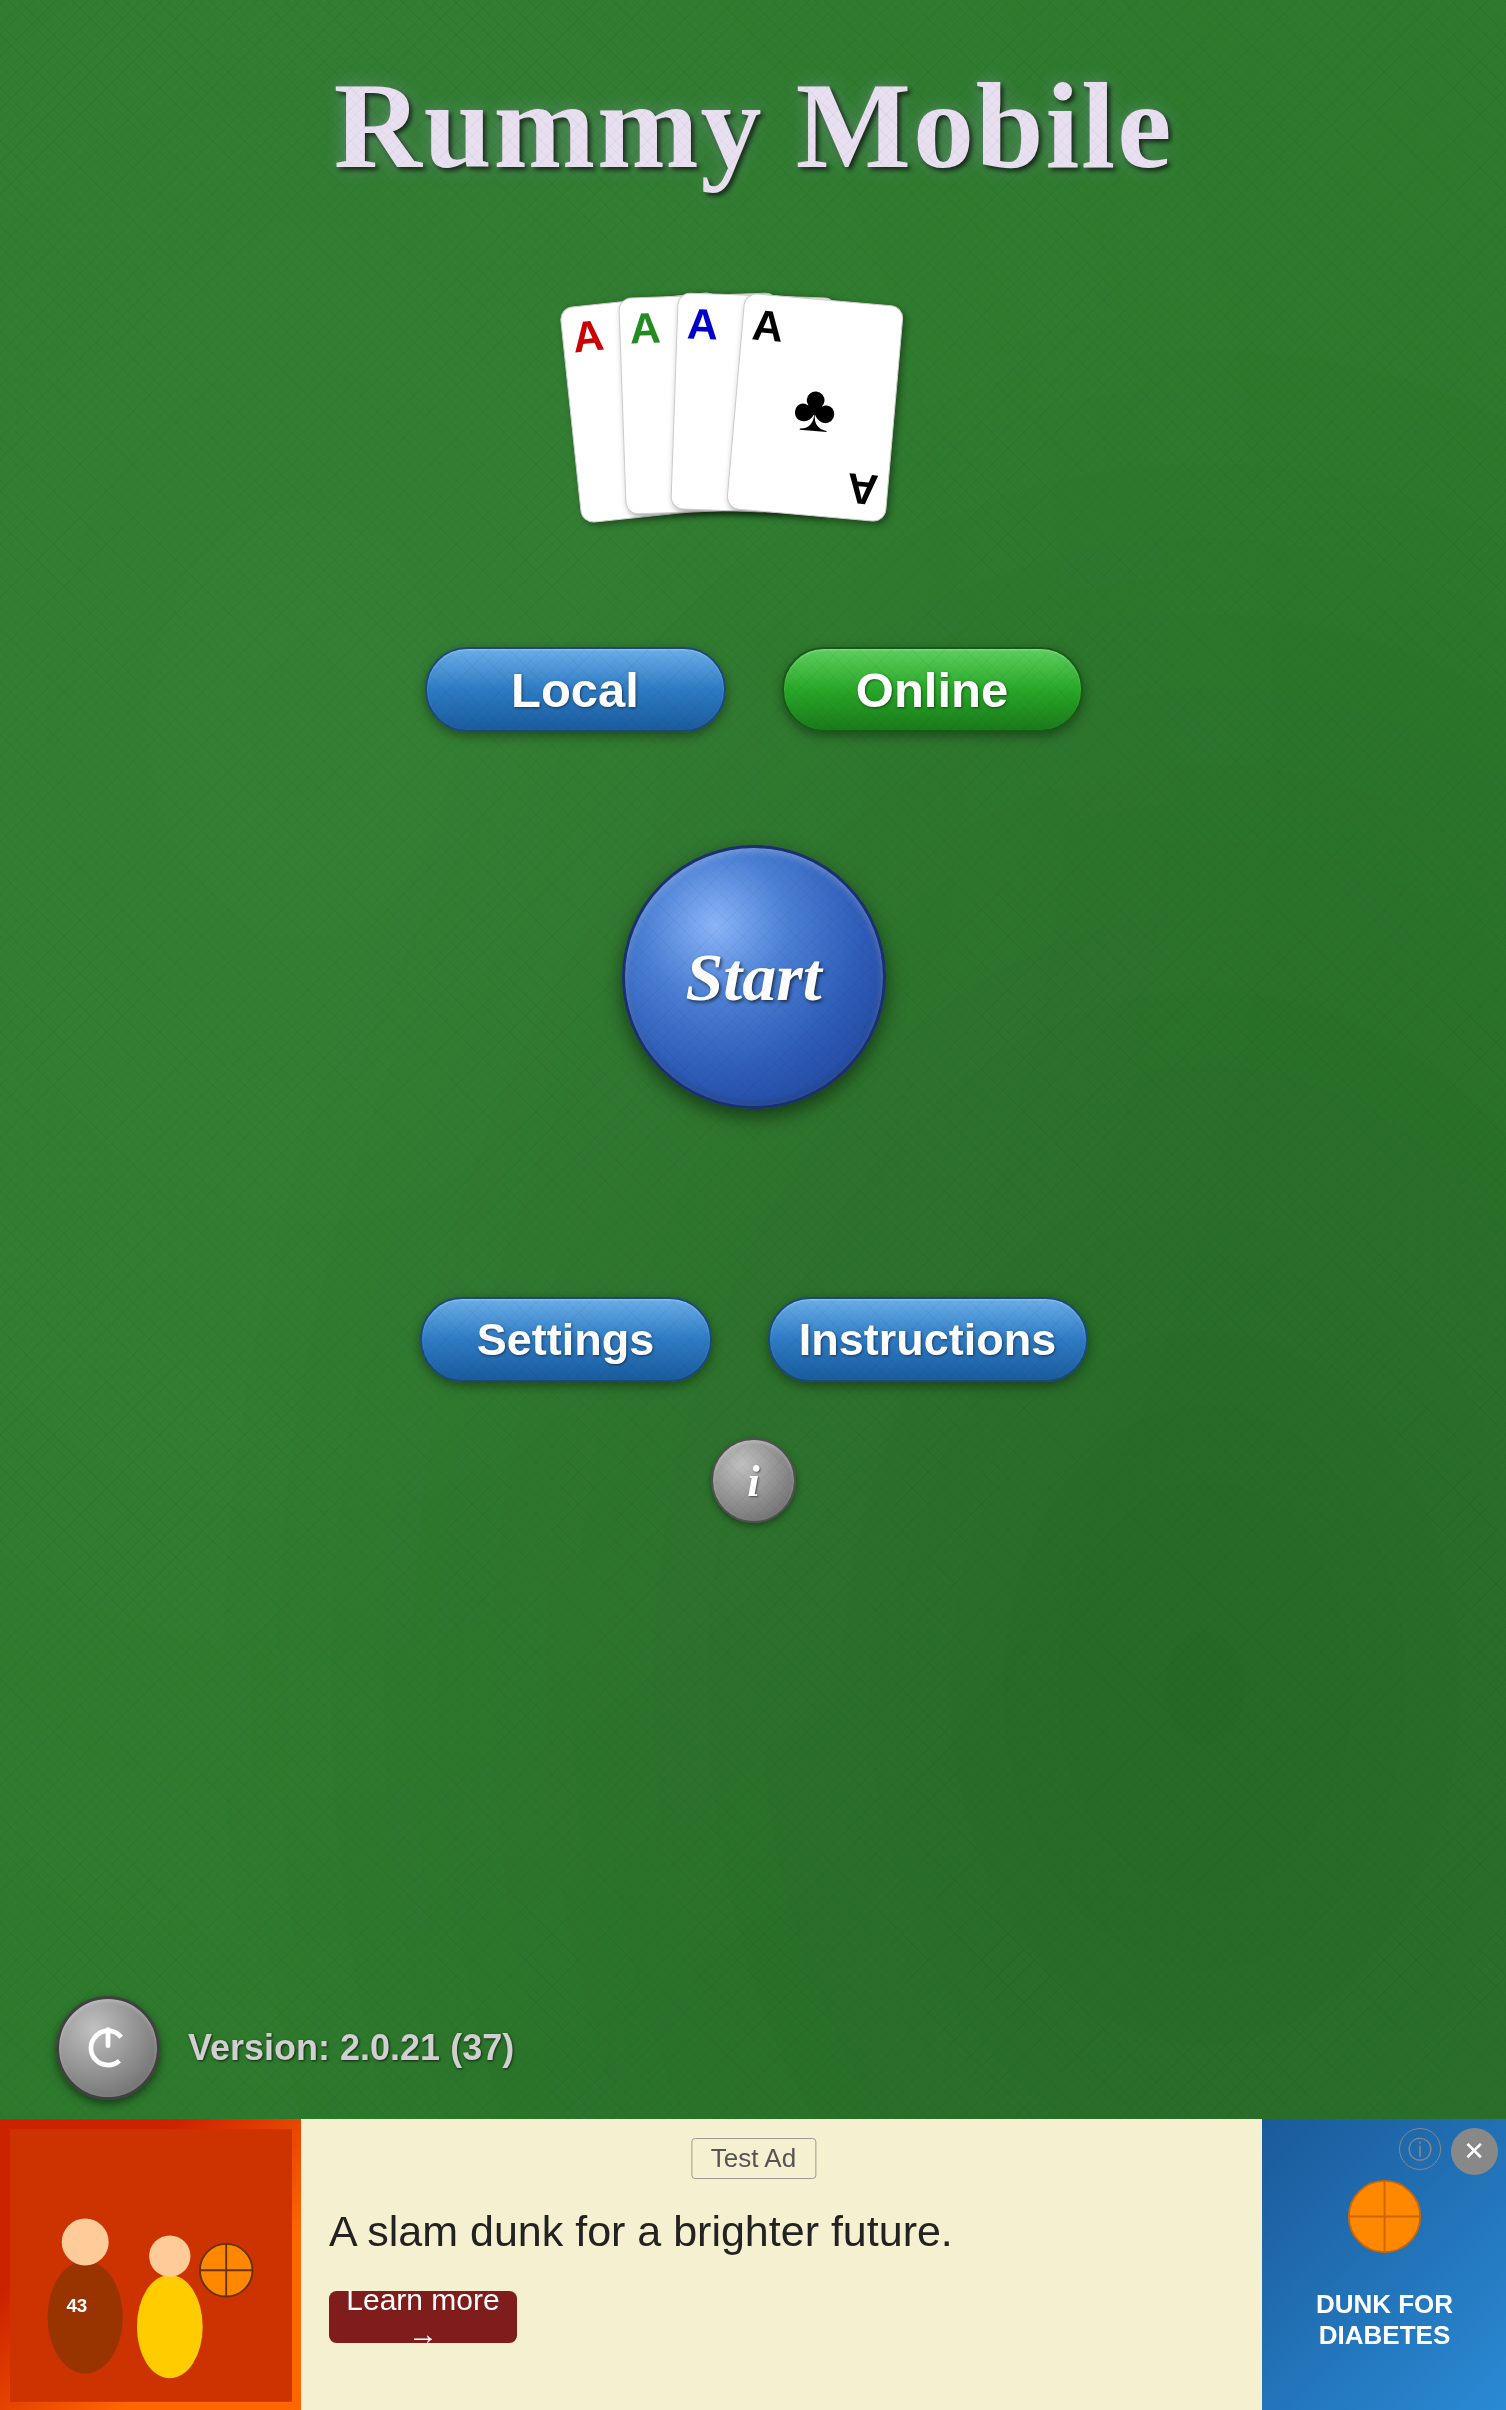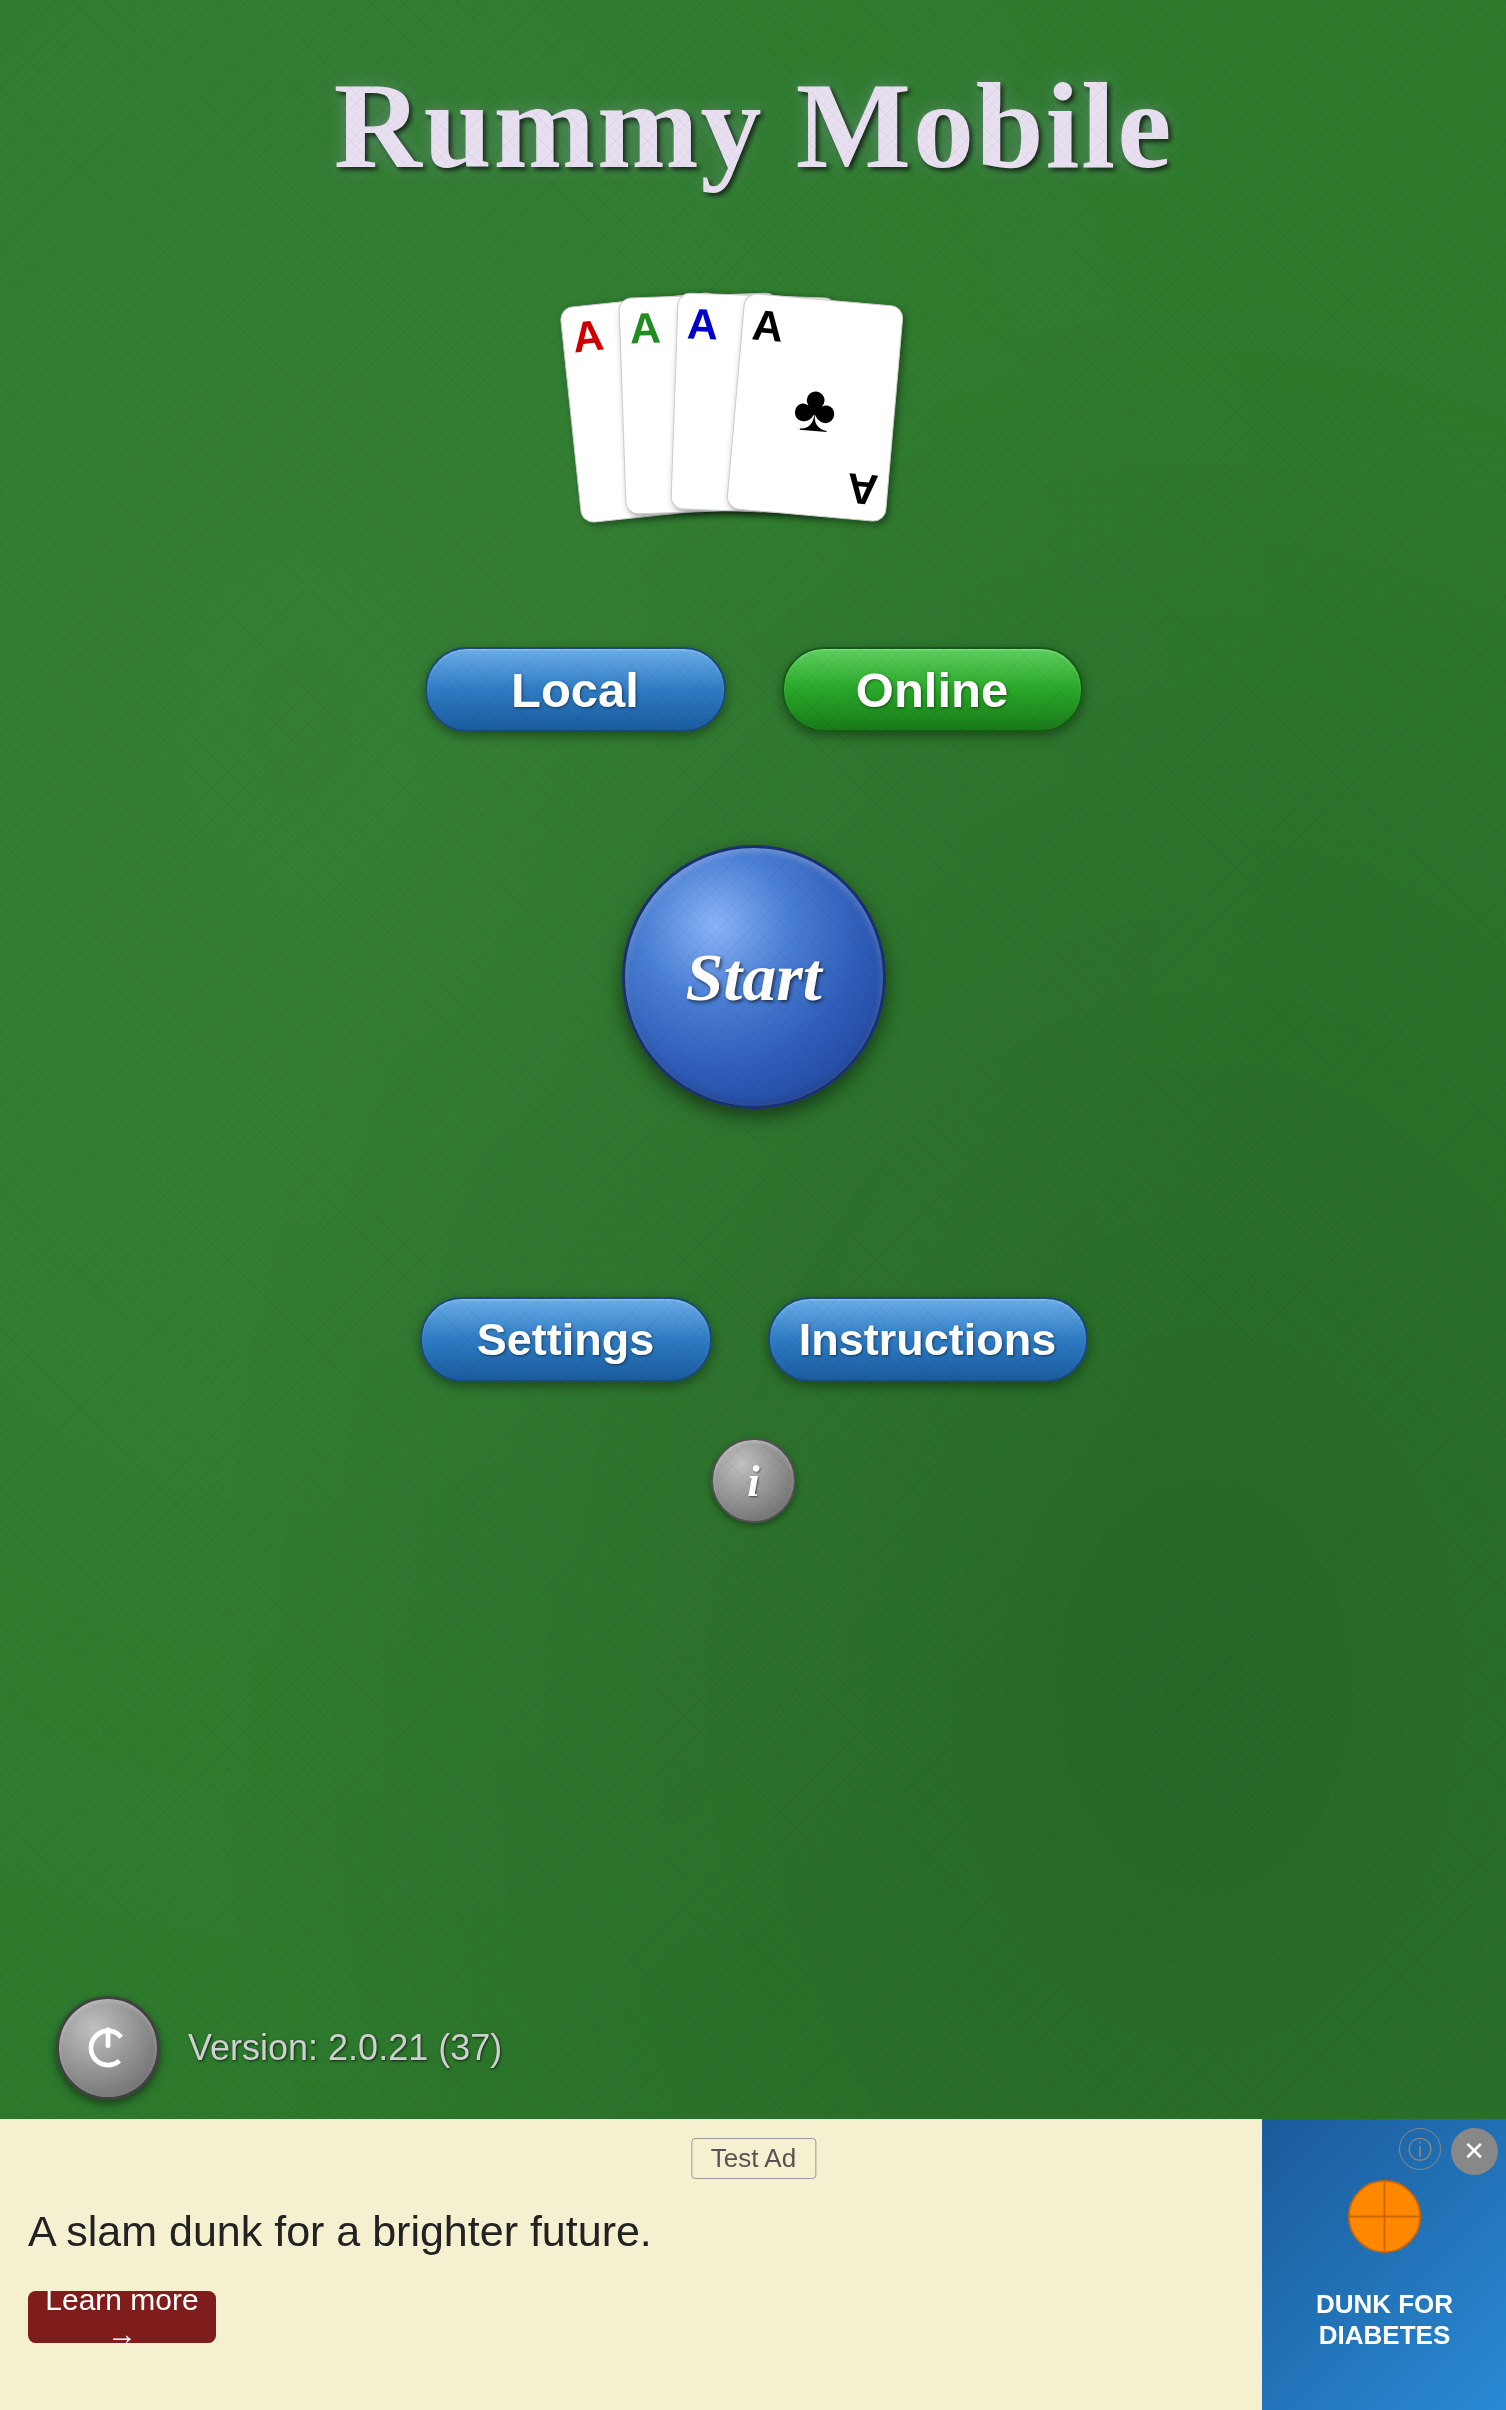--- a/index.html
+++ b/index.html
@@ -240,21 +240,21 @@
 
     .power-icon {
       width: 52px;
       height: 52px;
     }
 
     .version-text {
       margin-left: 28px;
       color: #d0d0d0;
       font-size: 36px;
-      font-weight: normal;
+      font-weight: bold;
       text-shadow: 0.9px 0.9px 2.8px rgba(0,0,0,0.7);
     }
 
     .ad-banner {
       position: absolute;
       bottom: 0;
       left: 0;
       right: 0;
       height: 292px;
       background: #f0e040;
@@ -427,20 +427,37 @@
     <svg class="power-icon" viewBox="0 0 55 55" xmlns="http://www.w3.org/2000/svg">
       <circle cx="27.5" cy="27.5" r="18" stroke="white" stroke-width="5" fill="none" stroke-dasharray="85 30" stroke-dashoffset="-15"></circle>
       <line x1="27.5" y1="8" x2="27.5" y2="25" stroke="white" stroke-width="5" stroke-linecap="round"></line>
     </svg>
   </div>
   <span class="version-text">Version: 2.0.21 (37)</span>
 </div>
 
 <div class="ad-banner">
 
+  <div class="ad-image">
+    <svg width="282" height="273" viewBox="0 0 300 290" style="font-size:28px">
+
+      <rect width="300" height="290" fill="#cc3300"></rect>
+
+      <ellipse cx="80" cy="200" rx="40" ry="60" fill="#993300"></ellipse>
+      <circle cx="80" cy="120" r="25" fill="#ffcc99"></circle>
+      <ellipse cx="170" cy="210" rx="35" ry="55" fill="#ffcc00"></ellipse>
+      <circle cx="170" cy="135" r="22" fill="#ffcc99"></circle>
+
+      <text x="60" y="195" fill="white" font-size="20" font-weight="bold" font-family="Arial">43</text>
+
+      <circle cx="230" cy="150" r="28" fill="#ff8800" stroke="#663300" stroke-width="2"></circle>
+      <line x1="202" y1="150" x2="258" y2="150" stroke="#663300" stroke-width="2"></line>
+      <line x1="230" y1="122" x2="230" y2="178" stroke="#663300" stroke-width="2"></line>
+    </svg>
+  </div>
 
   <div class="ad-content">
     <span class="ad-test-label">Test Ad</span>
     <div class="ad-title">A slam dunk for a brighter future.</div>
     <button class="ad-learn-btn">Learn more →</button>
   </div>
 
   <div class="ad-logo">
     <svg width="75" height="75" viewBox="0 0 80 80">
       <circle cx="40" cy="40" r="38" fill="#ff8800" stroke="#cc6600" stroke-width="2"></circle>

